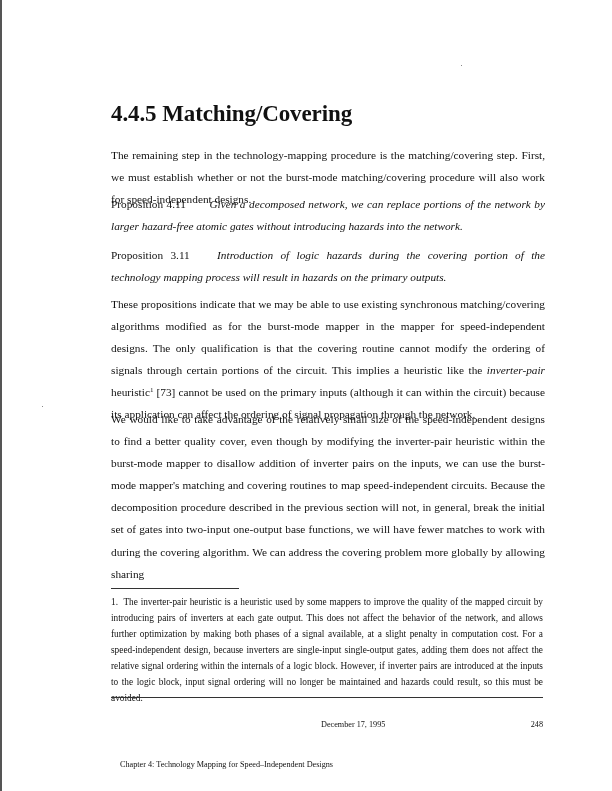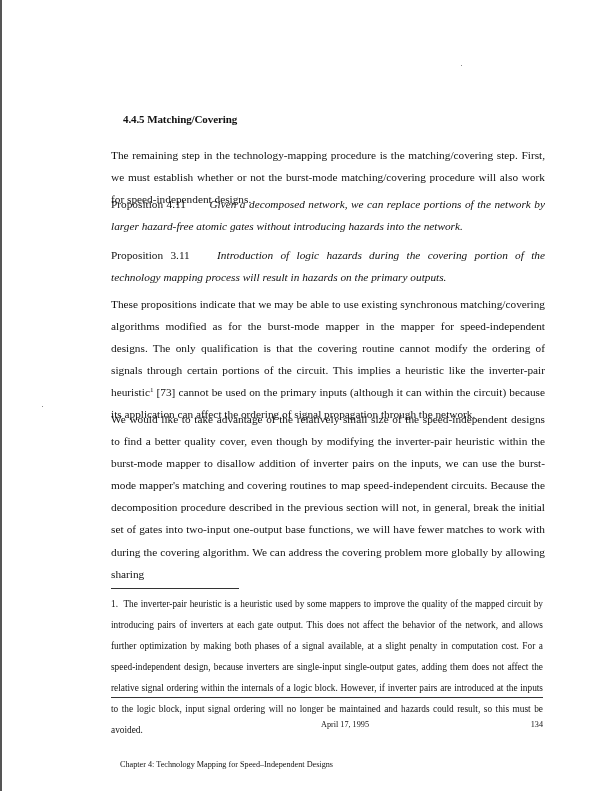--- a/index.html
+++ b/index.html
@@ -7,38 +7,38 @@
     width: 612px; height: 791px; position: relative; overflow: hidden;
     font-family: "Liberation Serif", serif; color: #111;
   }
   .scan-edge {
     position: absolute; left: 0; top: 0; width: 2px; height: 791px;
     background: #555;
   }
   .speck { position: absolute; width: 1px; height: 1px; background: #888; }
   .page { position: absolute; left: 111px; top: 0; width: 434px; }
   h2 {
-    position: absolute; top: 101px; left: 0; margin: 12px;
-    font-size: 11px; font-weight: bold; white-space: nowrap;
+    position: absolute; top: 101px; left: 0; margin: 0;
+    font-size: 23px; font-weight: bold; white-space: nowrap;
     letter-spacing: -0.1px;
   }
   .para {
     position: absolute; left: 0; width: 434px; margin: 0;
     font-size: 11.3px; line-height: 22.1px; text-align: justify;
   }
   .prop-label { font-weight: normal; font-style: normal; margin-right: 20px; }
   .prop-body { font-style: italic; }
-  .it { }
+  .it { font-style: italic; }
   sup { font-size: 7px; line-height: 0; vertical-align: 4px; }
   .fn-rule {
     position: absolute; left: 0; top: 588px; width: 128px; height: 1px; background: #333;
   }
   .footnote {
     position: absolute; left: 0; top: 594px; width: 432px; margin: 0;
-    font-size: 9.3px; line-height: 21px; text-align: justify;
+    font-size: 9.3px; line-height: 16px; text-align: justify;
   }
   .footer-rule {
     position: absolute; left: 0; top: 697px; width: 432px; height: 1px; background: #333;
   }
   .footer {
     position: absolute; left: 0; top: 720px; width: 432px; font-size: 8.2px;
   }
   .footer span { position: absolute; top: 0; white-space: nowrap; }
   .footer .chap { left: 9px; margin-top: 40px; }
   .footer .date { left: 210px; }
@@ -70,16 +70,16 @@
   <p class="para" style="top:293px;"><span>These propositions indicate that we may be able to use existing synchronous matching/covering algorithms modified as for the burst-mode mapper in the mapper for speed-independent designs. The only qualification is that the covering routine cannot modify the ordering of signals through certain portions of the circuit. This implies a heuristic like the </span><span class="it">inverter-pair</span><span> heuristic</span><sup>1</sup><span> [73] cannot be used on the primary inputs (although it can within the circuit) because its application can affect the ordering of signal propagation through the network.</span></p>
 
   <p class="para" style="top:408px;">We would like to take advantage of the relatively small size of the speed-independent designs to find a better quality cover, even though by modifying the inverter-pair heuristic within the burst-mode mapper to disallow addition of inverter pairs on the inputs, we can use the burst-mode mapper's matching and covering routines to map speed-independent circuits. Because the decomposition procedure described in the previous section will not, in general, break the initial set of gates into two-input one-output base functions, we will have fewer matches to work with during the covering algorithm. We can address the covering problem more globally by allowing sharing</p>
 
   <div class="fn-rule"></div>
   <p class="footnote"><span>1.</span>&nbsp; <span>The inverter-pair heuristic is a heuristic used by some mappers to improve the quality of the mapped circuit by introducing pairs of inverters at each gate output. This does not affect the behavior of the network, and allows further optimization by making both phases of a signal available, at a slight penalty in computation cost. For a speed-independent design, because inverters are single-input single-output gates, adding them does not affect the relative signal ordering within the internals of a logic block. However, if inverter pairs are introduced at the inputs to the logic block, input signal ordering will no longer be maintained and hazards could result, so this must be avoided.</span></p>
 
   <div class="footer-rule"></div>
   <div class="footer">
     <span class="chap">Chapter 4: Technology Mapping for Speed–Independent Designs</span>
-    <span class="date">April 17, 1995</span>
-    <span class="pnum">134</span>
+    <span class="date">December 17, 1995</span>
+    <span class="pnum">248</span>
   </div>
 </div>
 
 </body></html>

